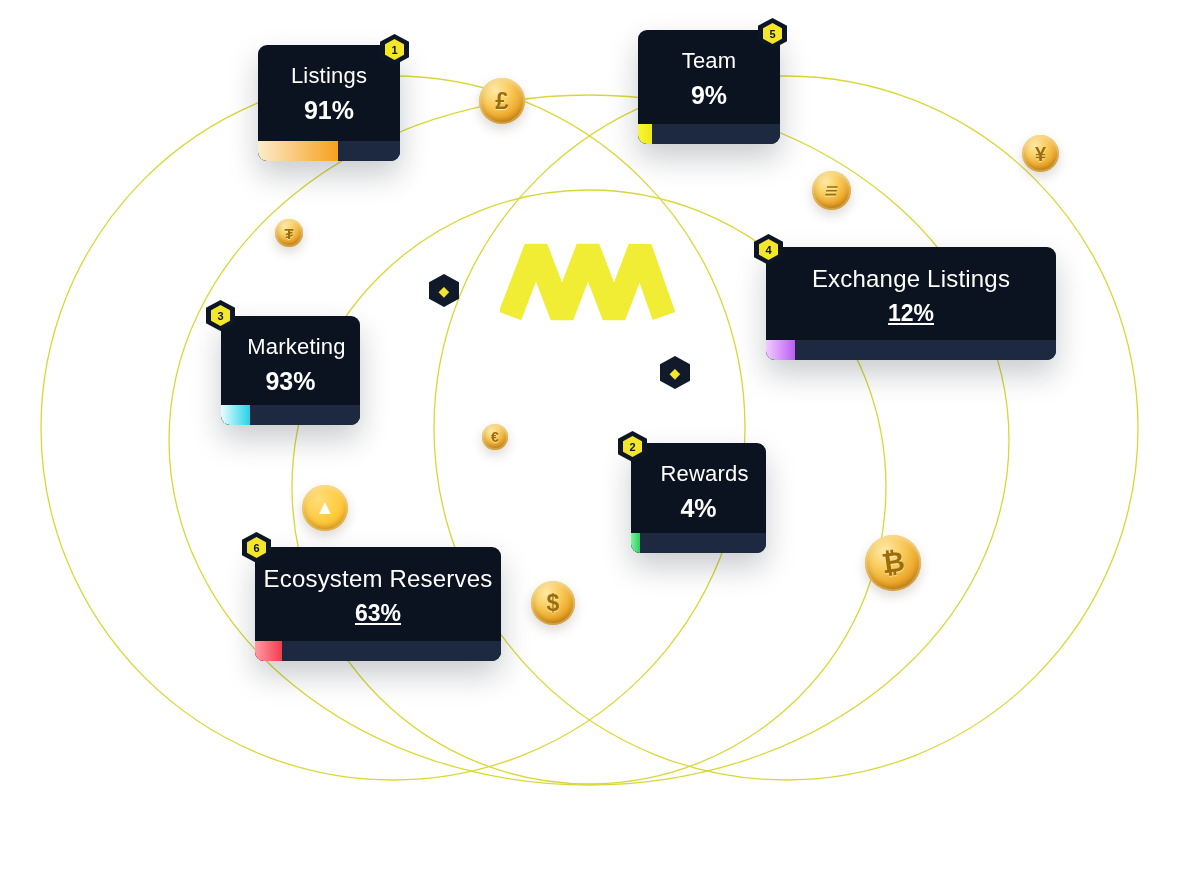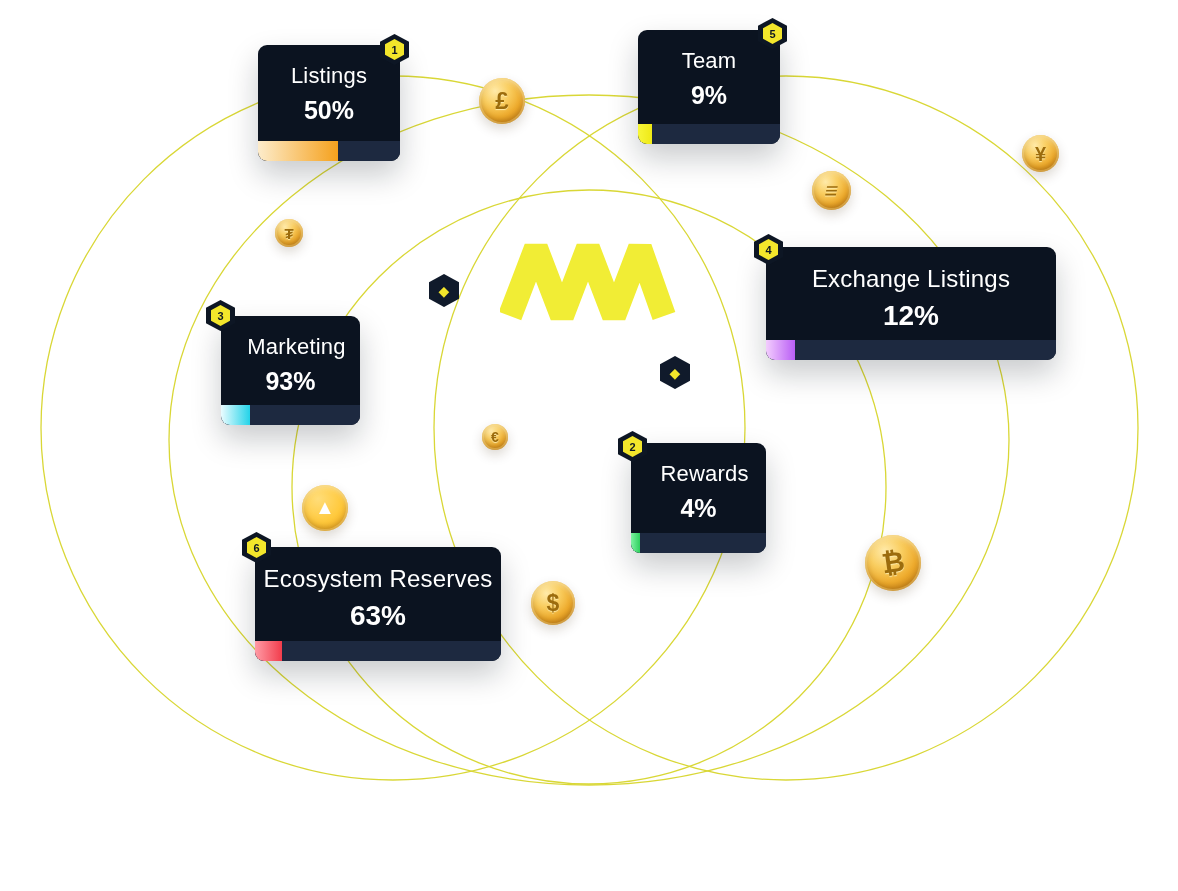--- a/index.html
+++ b/index.html
@@ -39,21 +39,21 @@
   .bar-fill { height: 100%; width: 0; }
 
   .card-presale   { left: 258px; top: 45px;  width: 142px; height: 116px; }
   .card-team      { left: 638px; top: 30px;  width: 142px; height: 114px; }
   .card-marketing { left: 221px; top: 316px; width: 139px; height: 109px; }
   .card-exchange  { left: 766px; top: 247px; width: 290px; height: 113px; }
   .card-rewards   { left: 631px; top: 443px; width: 135px; height: 110px; }
   .card-ecosystem { left: 255px; top: 547px; width: 246px; height: 114px; }
 
   .card-exchange  .card-title, .card-ecosystem .card-title { font-size: 24px; }
-  .card-exchange  .card-percent, .card-ecosystem .card-percent { font-size: 28px; }
+  .card-exchange  .card-percent, .card-ecosystem .card-percent { font-size: 23px; text-decoration: underline; }
   .card-marketing .card-title, .card-rewards .card-title { font-size: 22px; margin-left: 12px; }
 
   
   .badge {
     position: absolute;
     width: 29px; height: 31px;
     background: #0d1624;
     clip-path: polygon(50% 0%, 100% 25%, 100% 75%, 50% 100%, 0% 75%, 0% 25%);
     display: flex; align-items: center; justify-content: center;
     z-index: 6;
@@ -139,21 +139,21 @@
   <svg class="m-logo" width="176" height="96" viewBox="0 0 176 96">
     <polyline points="10,82 36,14 62,82 88,14 114,82 140,14 164,82" fill="none" stroke="#f1ed35" stroke-width="24" stroke-linecap="butt" stroke-linejoin="bevel"></polyline>
   </svg>
 
   <div class="card card-presale">
     <div class="badge">
       <span class="badge-inner">1</span>
     </div>
     <div class="card-clip">
       <div class="card-title">Listings</div>
-      <div class="card-percent">50%</div>
+      <div class="card-percent">91%</div>
       <div class="bar">
         <div class="bar-fill" style="width: 56%; background-image: linear-gradient(90deg, rgb(253, 236, 203), rgb(245, 161, 29));"></div>
       </div>
     </div>
   </div>
 
   <div class="card card-team">
     <div class="badge">
       <span class="badge-inner">5</span>
     </div>

